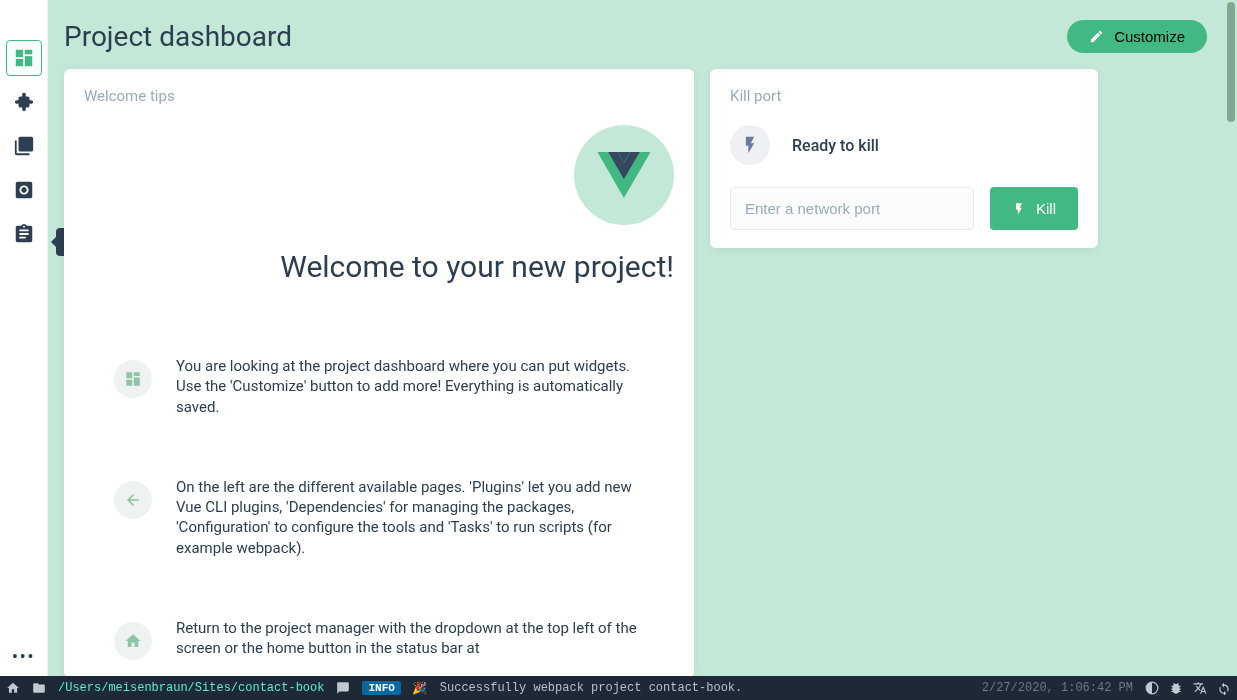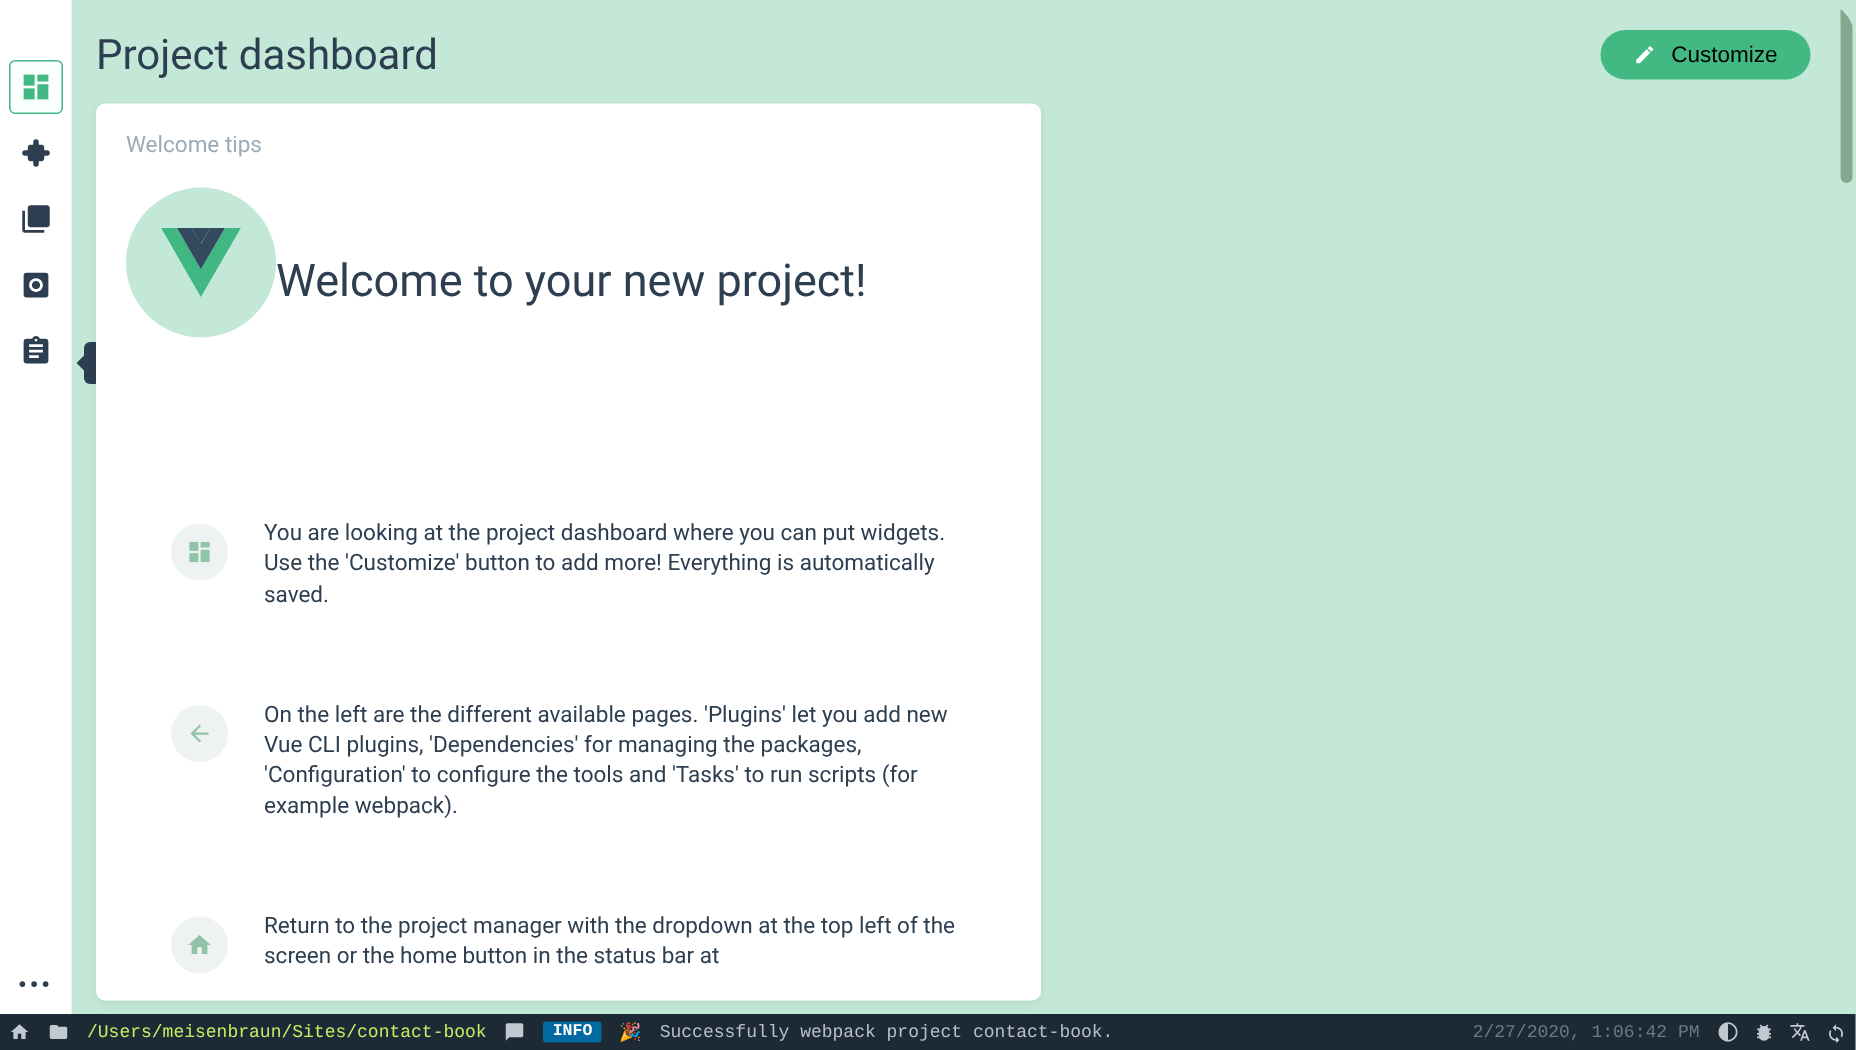--- a/index.html
+++ b/index.html
@@ -66,21 +66,20 @@
   border: 5px solid transparent;
   border-right-color: #2c3e50;
   border-left: none;
 }
 .main {
   position: absolute;
   left: 48px; top: 0;
   right: 0;
   height: 676px;
   overflow-y: auto;
-  border-radius: 27px;
 }
 .header {
   display: flex;
   align-items: center;
   justify-content: space-between;
   padding: 20px 30px 16px 16px;
 }
 .title {
   font-size: 28px;
   font-weight: 400;
@@ -112,23 +111,23 @@
   padding: 18px 20px;
 }
 .card-title {
   color: #9aaab6;
   font-size: 15px;
   margin-bottom: 20px;
 }
 .welcome-card { width: 630px; }
 .welcome-hero {
   display: flex;
-  flex-direction: row;
-  align-items: center;
-  margin-bottom: 96px;
+  flex-direction: column;
+  align-items: flex-end;
+  margin-bottom: 72px;
 }
 .vue-logo {
   width: 100px; height: 100px;
   background: #c3e8d7;
   border-radius: 50%;
   display: flex;
   align-items: center;
   justify-content: center;
   margin-bottom: 24px;
 }
@@ -214,21 +213,21 @@
   color: #c0c8d0;
   display: flex;
   align-items: center;
   font-family: "Courier New", monospace;
   font-size: 12px;
   padding: 0 6px;
   gap: 12px;
 }
 .sb-icon { display: flex; align-items: center; }
 .sb-icon svg { width: 14px; height: 14px; fill: #c0c8d0; }
-.sb-path { color: #bef264; }
+.sb-path { color: #5eead4; }
 .sb-info-badge {
   background: #0369a1;
   color: #fff;
   padding: 1px 6px;
   border-radius: 2px;
   font-weight: bold;
   font-size: 11px;
 }
 .sb-msg { color: #b7c0c8; }
 .sb-spacer { flex: 1; }
@@ -330,20 +329,40 @@
       <div class="tip-row" style="margin-bottom:0;">
         <div class="tip-icon">
           <svg width="18" height="18" viewBox="0 0 24 24">
               <path fill="#8fc4a9" d="M10 20v-6h4v6h5v-8h3L12 3 2 12h3v8z"></path>
             </svg>
         </div>
         <div class="tip-text">Return to the project manager with the dropdown at the top left of the screen or the home button in the status bar at</div>
       </div>
     </div>
 
+    <div class="card kill-card">
+      <div class="card-title">Kill port</div>
+      <div class="kill-status">
+        <div class="bolt-circle">
+          <svg width="20" height="20" viewBox="0 0 24 24">
+              <path fill="#6a7a9a" d="M7 2v11h3v9l7-12h-4l4-8z"></path>
+            </svg>
+        </div>
+        <div class="kill-label">Ready to kill</div>
+      </div>
+      <div class="kill-row">
+        <input class="port-input" placeholder="Enter a network port" style="">
+        <button class="kill-btn">
+          <svg width="14" height="14" viewBox="0 0 24 24">
+              <path fill="#fff" d="M7 2v11h3v9l7-12h-4l4-8z"></path>
+            </svg>
+          <span>Kill</span>
+        </button>
+      </div>
+    </div>
   </div>
   <div class="scroll-thumb"></div>
 </div>
 
 <div class="statusbar">
   <span class="sb-icon">
       <svg viewBox="0 0 24 24">
         <path d="M10 20v-6h4v6h5v-8h3L12 3 2 12h3v8z"></path>
       </svg>
     </span>

